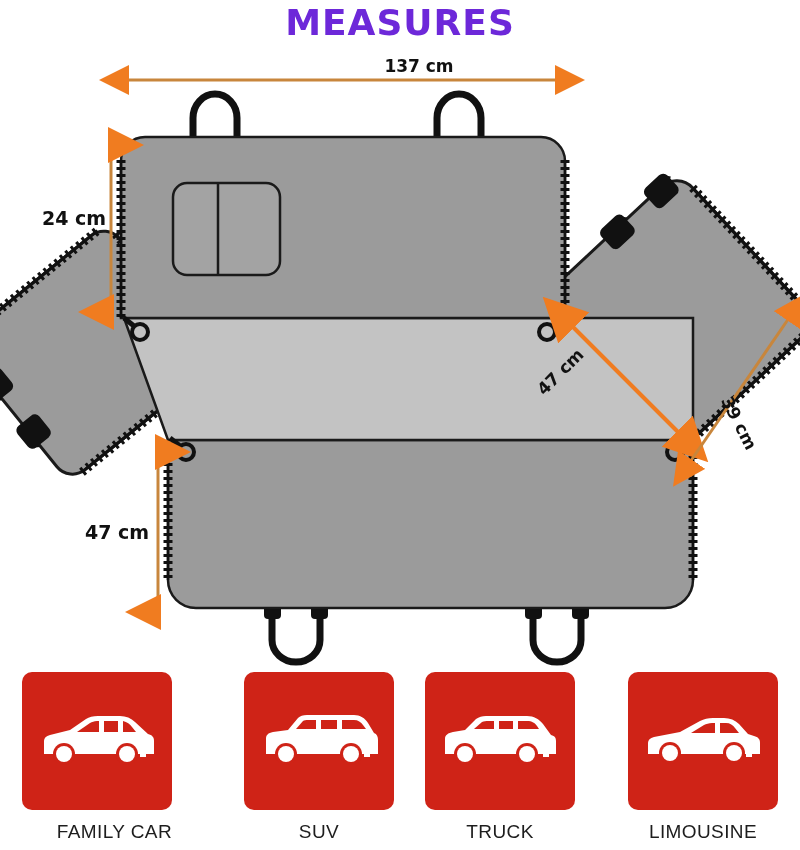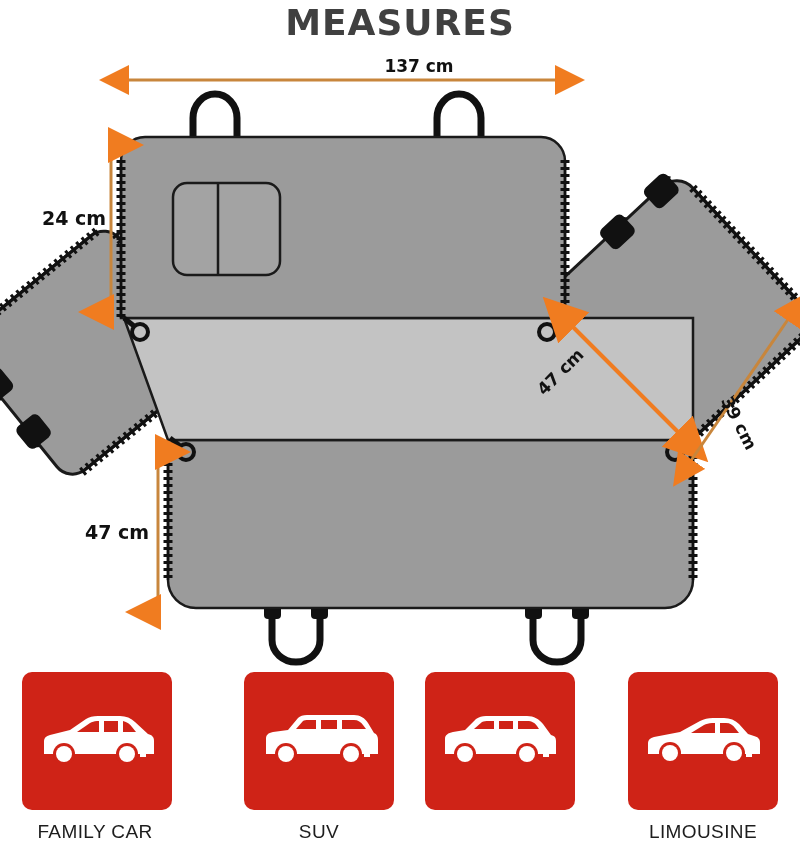--- a/index.html
+++ b/index.html
@@ -3,21 +3,21 @@
 <meta charset="utf-8">
 <style>
   html,body{margin:0;padding:0;background:#ffffff;}
   body{width:800px;height:850px;overflow:hidden;
        font-family:"Liberation Sans","DejaVu Sans",sans-serif;}
   #root{position:relative;width:800px;height:850px;background:#fff;}
 
   
   .title{
     position:absolute;left:0;top:2px;width:800px;text-align:center;
-    font-size:36px;font-weight:bold;letter-spacing:1px;color:#404040;
+    font-size:36px;font-weight:bold;letter-spacing:1px;color:#6d28d9;
     font-family:"DejaVu Sans","Liberation Sans",sans-serif;
   }
 
   
   .dim-label{
     position:absolute;color:#111;font-weight:bold;white-space:nowrap;
     font-family:"DejaVu Sans","Liberation Sans",sans-serif;
   }
   #dim-width-label{left:0;top:56px;width:800px;text-align:center;font-size:17px;padding-left:19px;}
   #dim-h56-label{left:42px;top:207px;font-size:19px;}
@@ -36,21 +36,21 @@
   }
   .veh-label{
     margin-top:11px;text-align:center;font-size:19px;color:#1d1d1d;
     letter-spacing:.4px;white-space:nowrap;
     font-family:"Liberation Sans","DejaVu Sans",sans-serif;
   }
   #veh0{left:22px;}
   #veh1{left:217px;padding-left:27px;}
   #veh2{left:425px;}
   #veh3{left:628px;}
-  #veh0 .veh-label{margin-left:-4px;}
+  #veh0 .veh-label{margin-left:-4px;text-align:right;}
   #veh3 .veh-label{margin-left:0px;}
   svg{display:block;}
 </style>
 </head>
 <body>
 
 <div id="root">
 
   <div class="title">MEASURES</div>
 
@@ -259,20 +259,21 @@
             L26,44 L26,47 L20,47 L20,44 Z"></path>
           <circle cx="26" cy="44" r="11" fill="#cf2317"></circle>
           <circle cx="88" cy="44" r="11" fill="#cf2317"></circle>
           <circle cx="26" cy="44" r="8" fill="#ffffff"></circle>
           <circle cx="88" cy="44" r="8" fill="#ffffff"></circle>
           <path fill="#cf2317" d="M35,19 L43,12 C45,11 47,11 49,11 L55,11 L55,19 Z"></path>
           <path fill="#cf2317" d="M60,11 L74,11 L74,19 L60,19 Z"></path>
           <path fill="#cf2317" d="M79,11 L88,11 C93,11 96,13 98,16 L100,19 L79,19 Z"></path>
         </svg>
       </div>
+      <div class="veh-label">TRUCK</div>
     </div>
 
     <div class="veh" id="veh3">
       <div class="veh-box">
         <svg width="122" height="62" viewBox="0 0 122 62">
           <path fill="#ffffff" d="M6,44 L6,33 C6,30 8,28 12,27 L38,22
             L58,11 C62,9 66,8 71,8 L82,8 C88,8 93,10 97,14 L106,24
             L112,26 C116,27 118,29 118,33 L118,44 L110,44 L110,47 L104,47 L104,44
             L28,44 L28,47 L22,47 L22,44 Z"></path>
           <circle cx="28" cy="43" r="11" fill="#cf2317"></circle>

